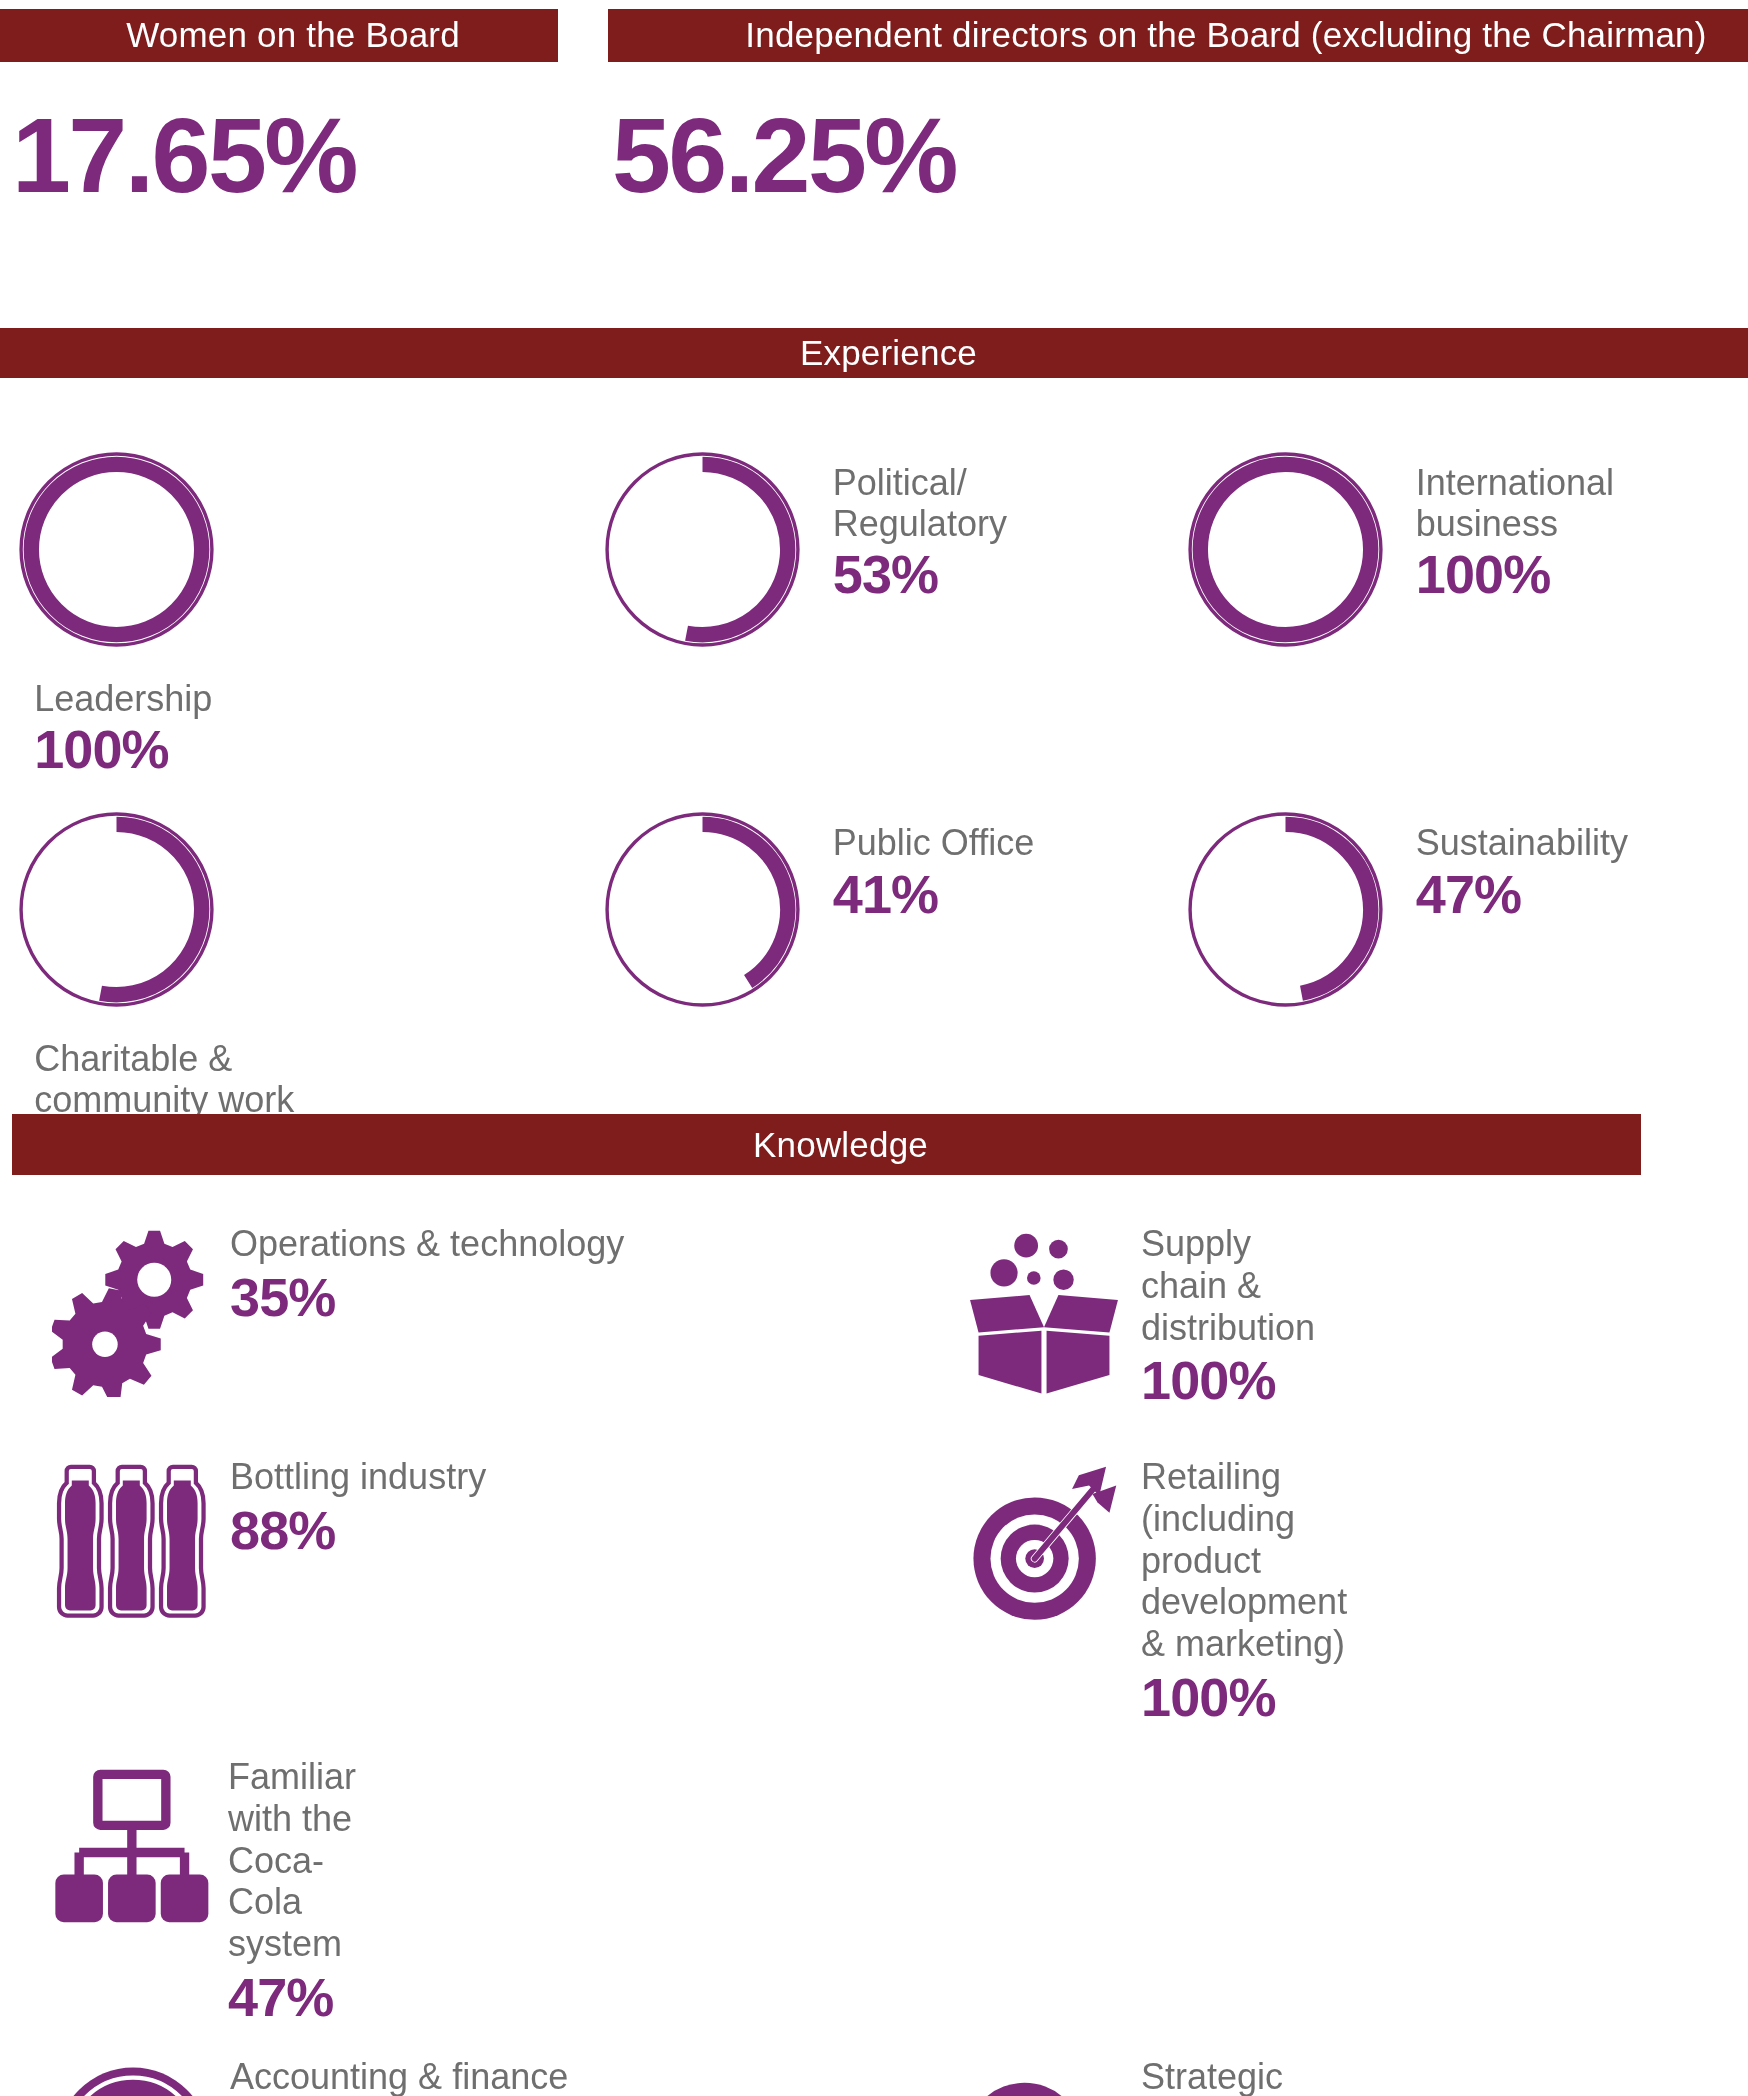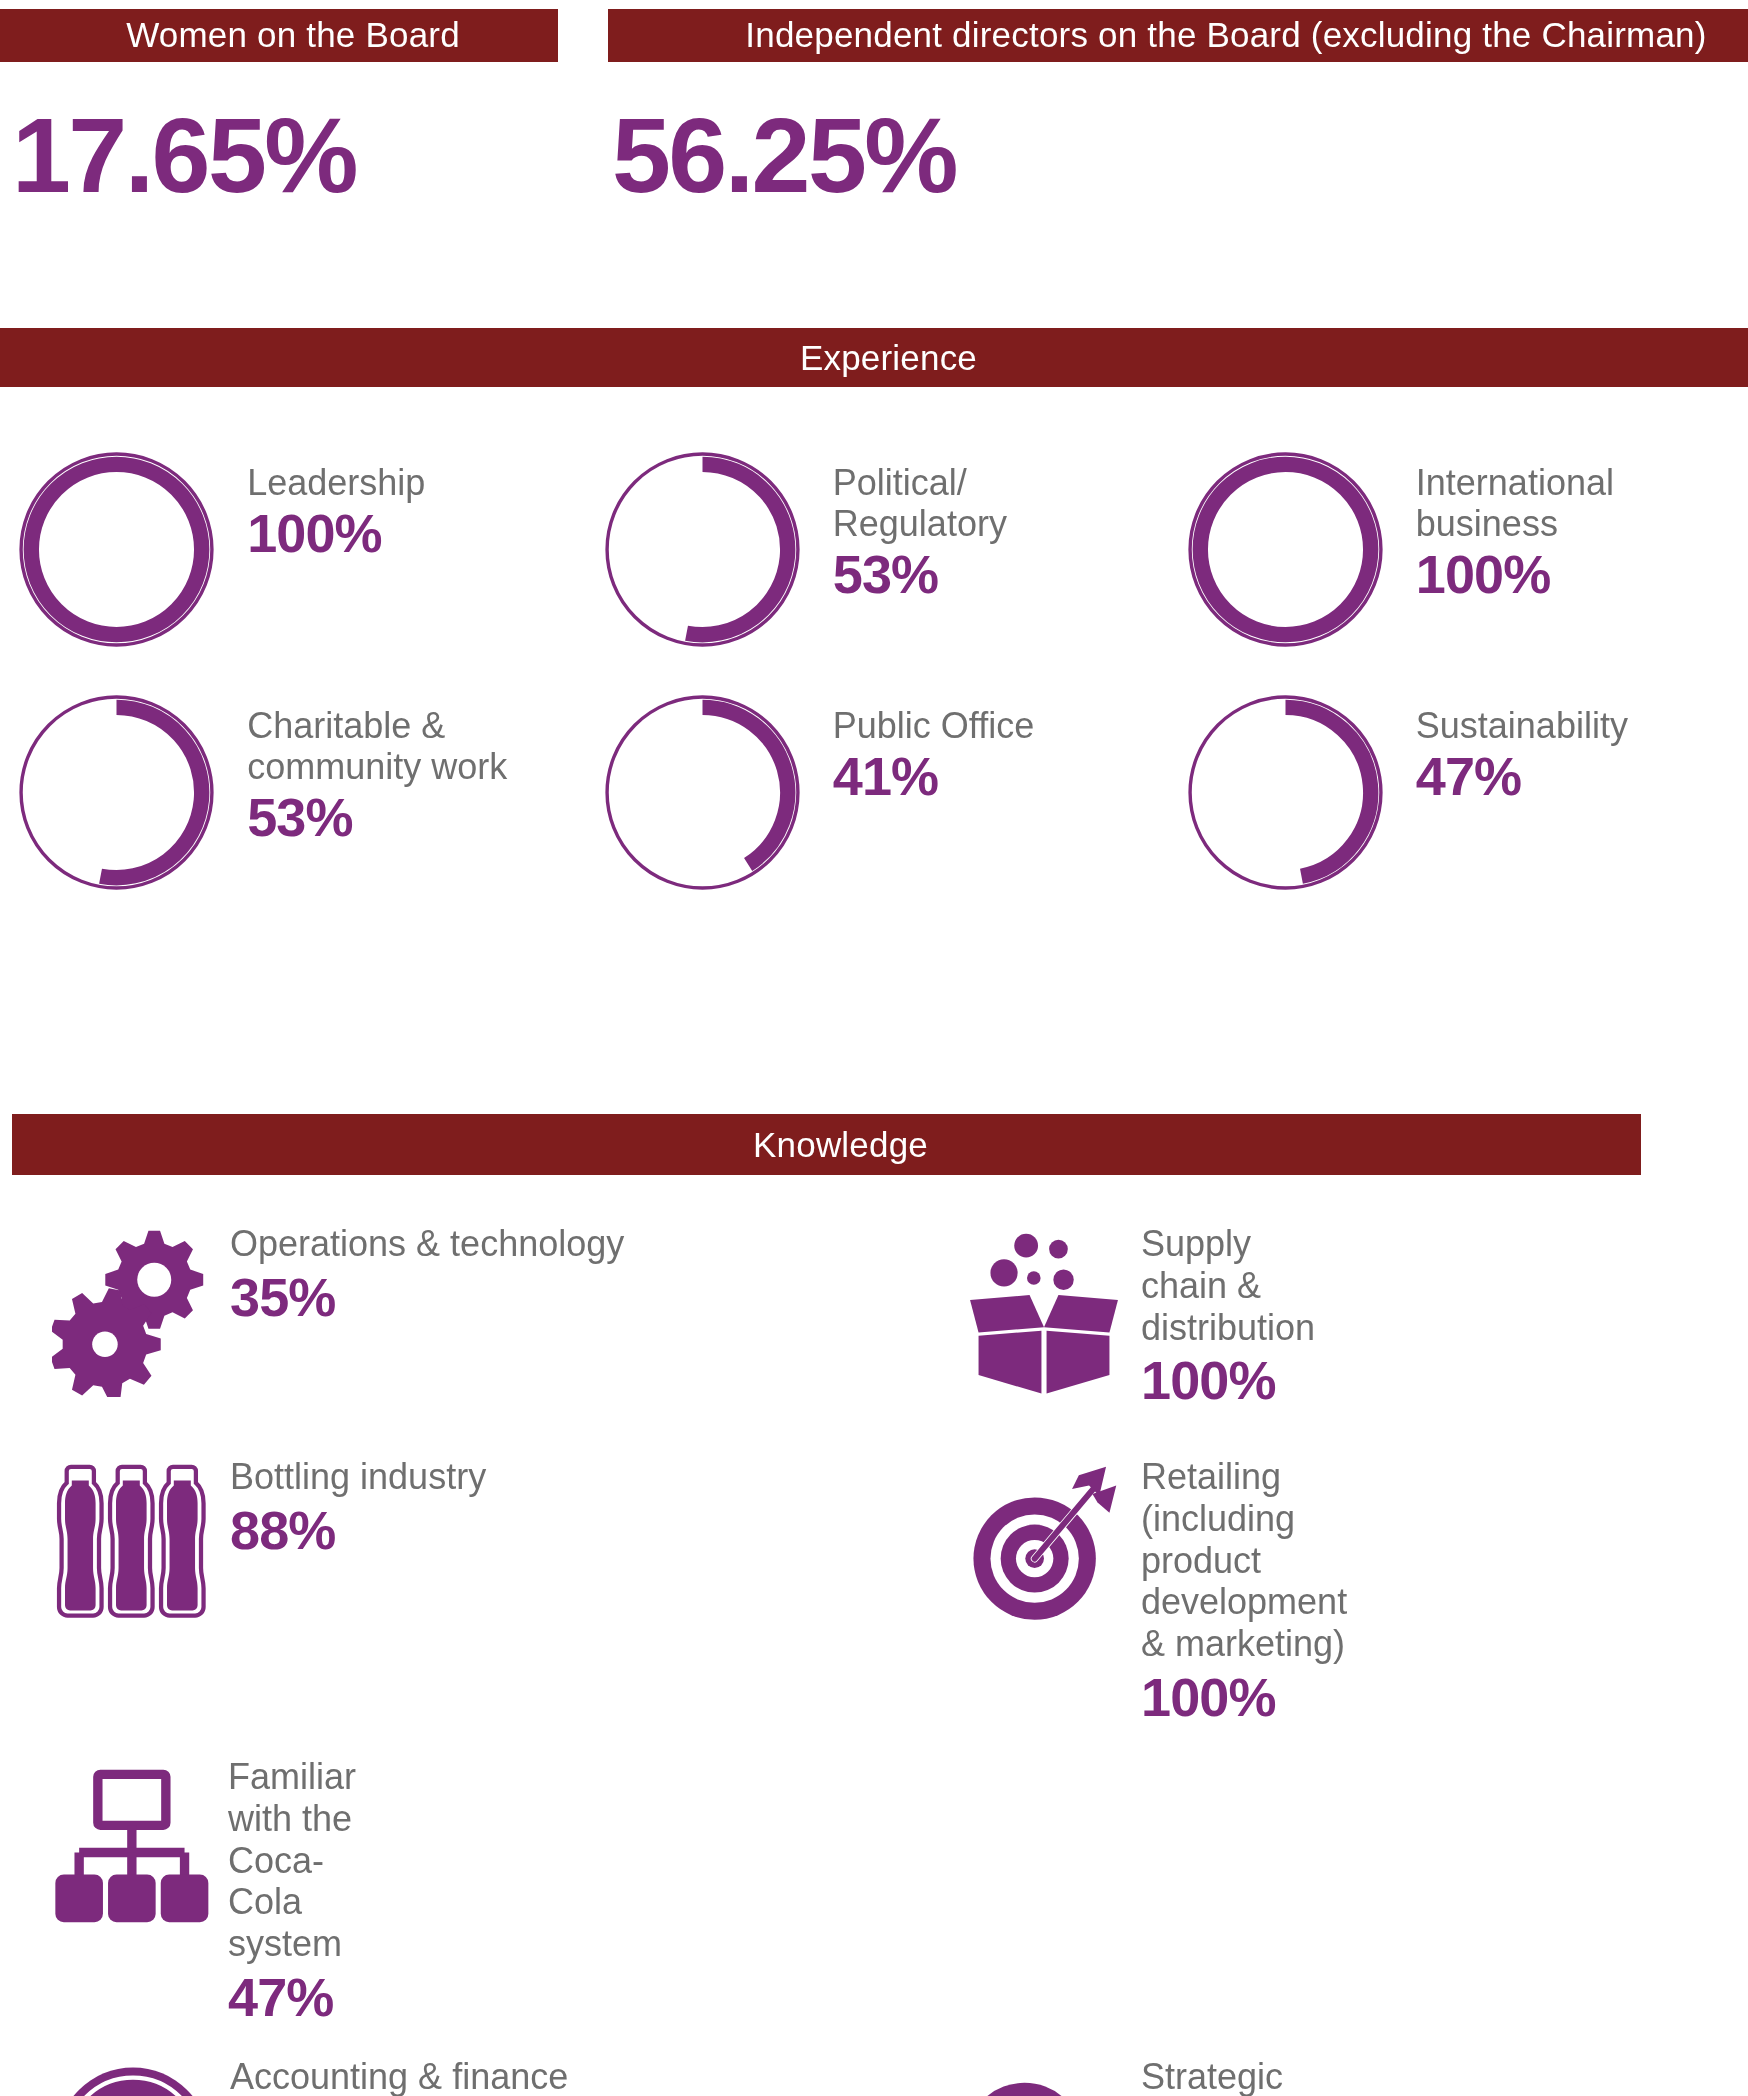--- a/index.html
+++ b/index.html
@@ -27,21 +27,21 @@
     color: #ffffff;
     font-size: 35px;
     font-weight: 400;
     letter-spacing: 0.2px;
     padding-left: 28px;
     white-space: nowrap;
   }
 
   #bar-women  { left: 0;   top: 8.5px;  width: 558px;  height: 53px; }
   #bar-indep  { left: 608px; top: 8.5px; width: 1208px; height: 53px; }
-  #bar-exp    { left: 0;   top: 328px; width: 1749px; height: 59px; }
+  #bar-exp    { left: 0;   top: 328px; width: 1749px; height: 50px; }
   #bar-know   { left: 12px;   top: 1114px; width: 1629px; height: 61px; }
 
   
   .headline {
     position: absolute;
     color: #7d2a7d;
     font-size: 106px;
     font-weight: bold;
     letter-spacing: -2.6px;
     line-height: 1;
@@ -57,21 +57,21 @@
     width: 1749px;
   }
   .exp-row { display: flex; }
   .exp-row + .exp-row { margin-top: 27px; }
   .exp-cell {
     width: 583px;
     display: flex;
     align-items: flex-start;
     box-sizing: border-box;
   }
-  .exp-cell.c0 { padding-left: 10.2px; }
+  .exp-cell.c0 { padding-left: 10.2px; flex-direction: column; }
   .exp-cell.c1 { padding-left: 12.8px; }
   .exp-cell.c2 { padding-left: 12.8px; }
 
   .donut { flex: 0 0 auto; }
   .exp-text {
     margin-left: 24px;
     padding-top: 19px;
   }
   .exp-label {
     color: #6f6f6f;

